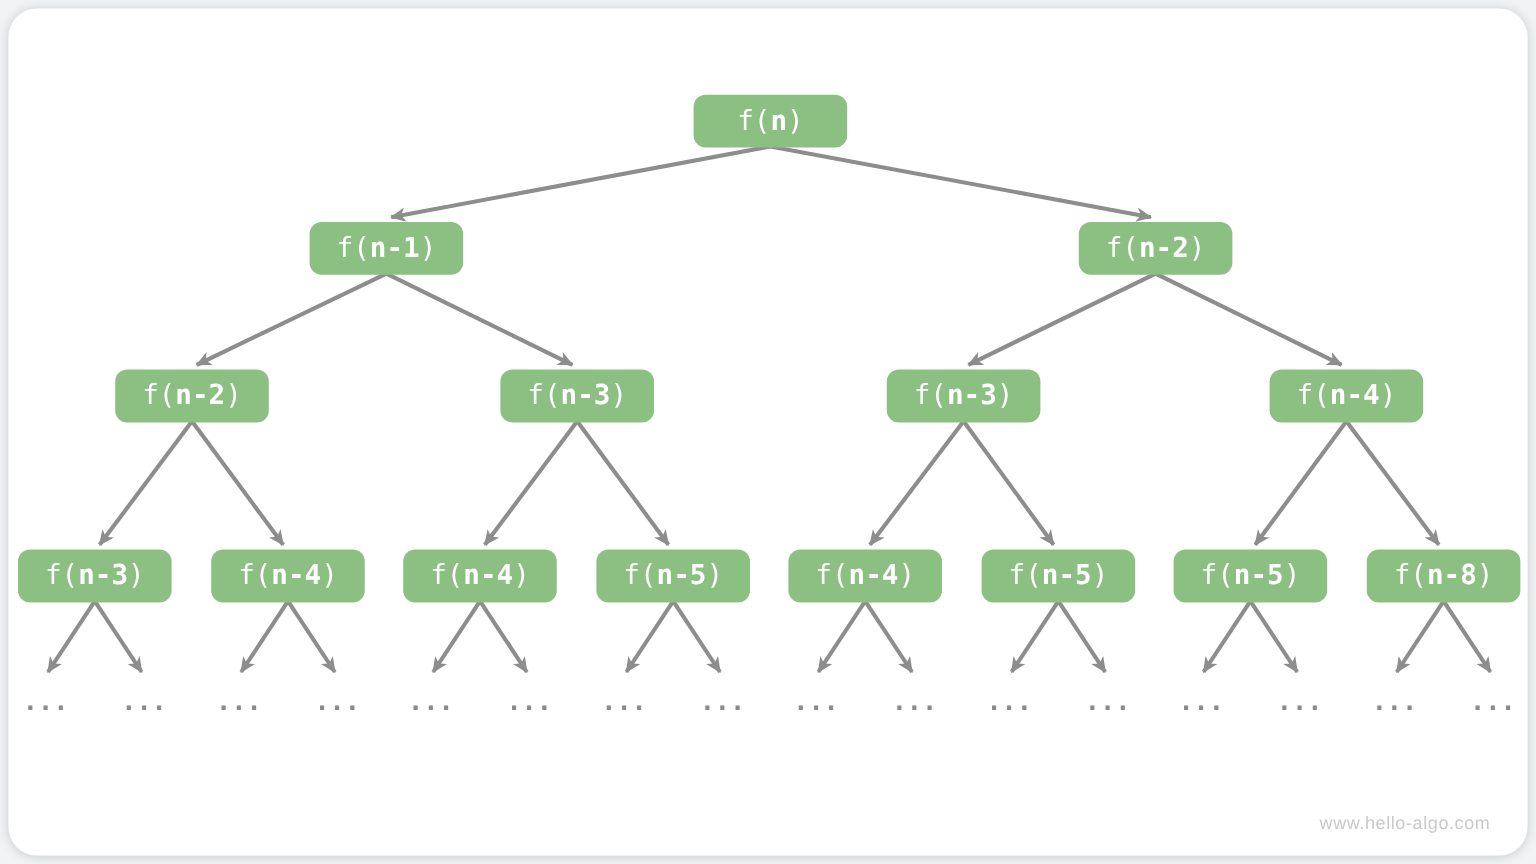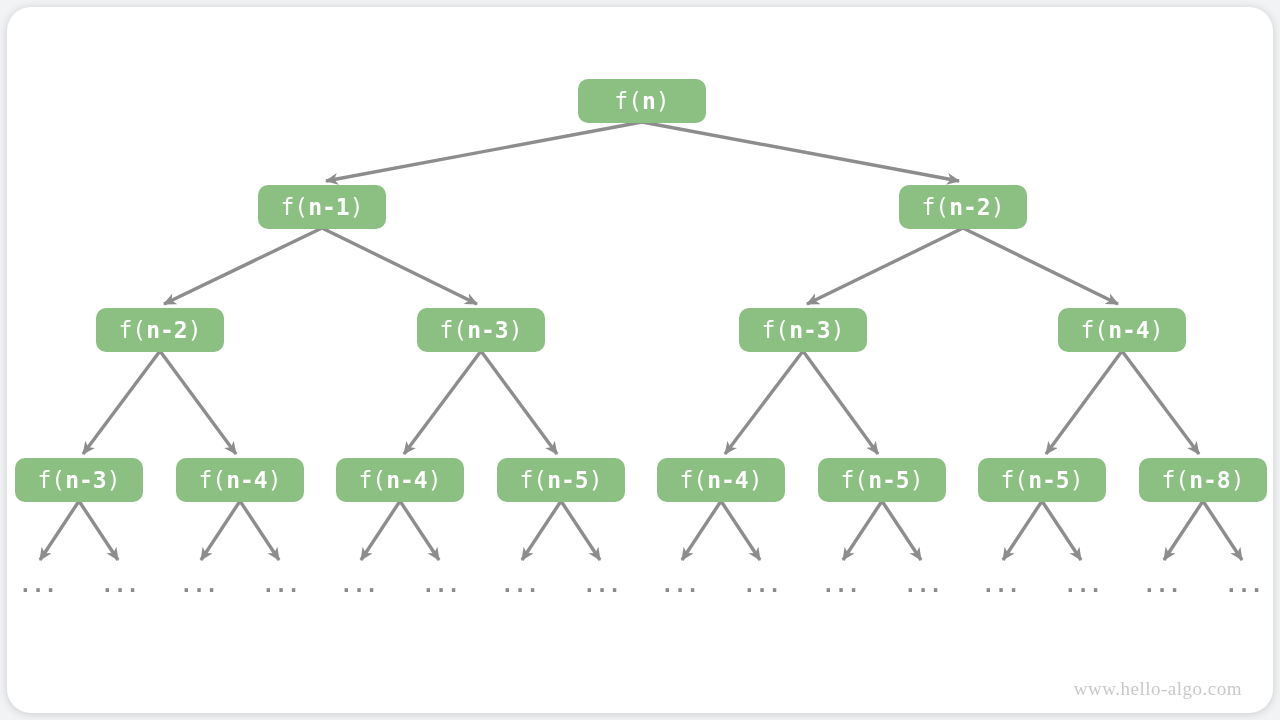--- a/index.html
+++ b/index.html
@@ -48,23 +48,23 @@
     color: var(--ellipsis, #8a8a8a);
     font-weight: 700;
     font-size: 21px;
     font-family: "DejaVu Sans Mono", monospace;
   }
   .watermark {
     position: absolute;
     right: 38px;
     top: 678px;
     color: var(--watermark, #c9c9c9);
-    font-size: 19px;
+    font-size: 15px;
     letter-spacing: 0.5px;
-    font-family: Liberation Serif, serif;
+    font-family: Liberation Sans, sans-serif;
   }
 </style>
 </head>
 <body>
 
 <div class="stage">
   <div class="card"></div>
 
   <svg class="edges" width="1280" height="720" viewBox="0 0 1280 720" xmlns="http://www.w3.org/2000/svg">
     <defs>

